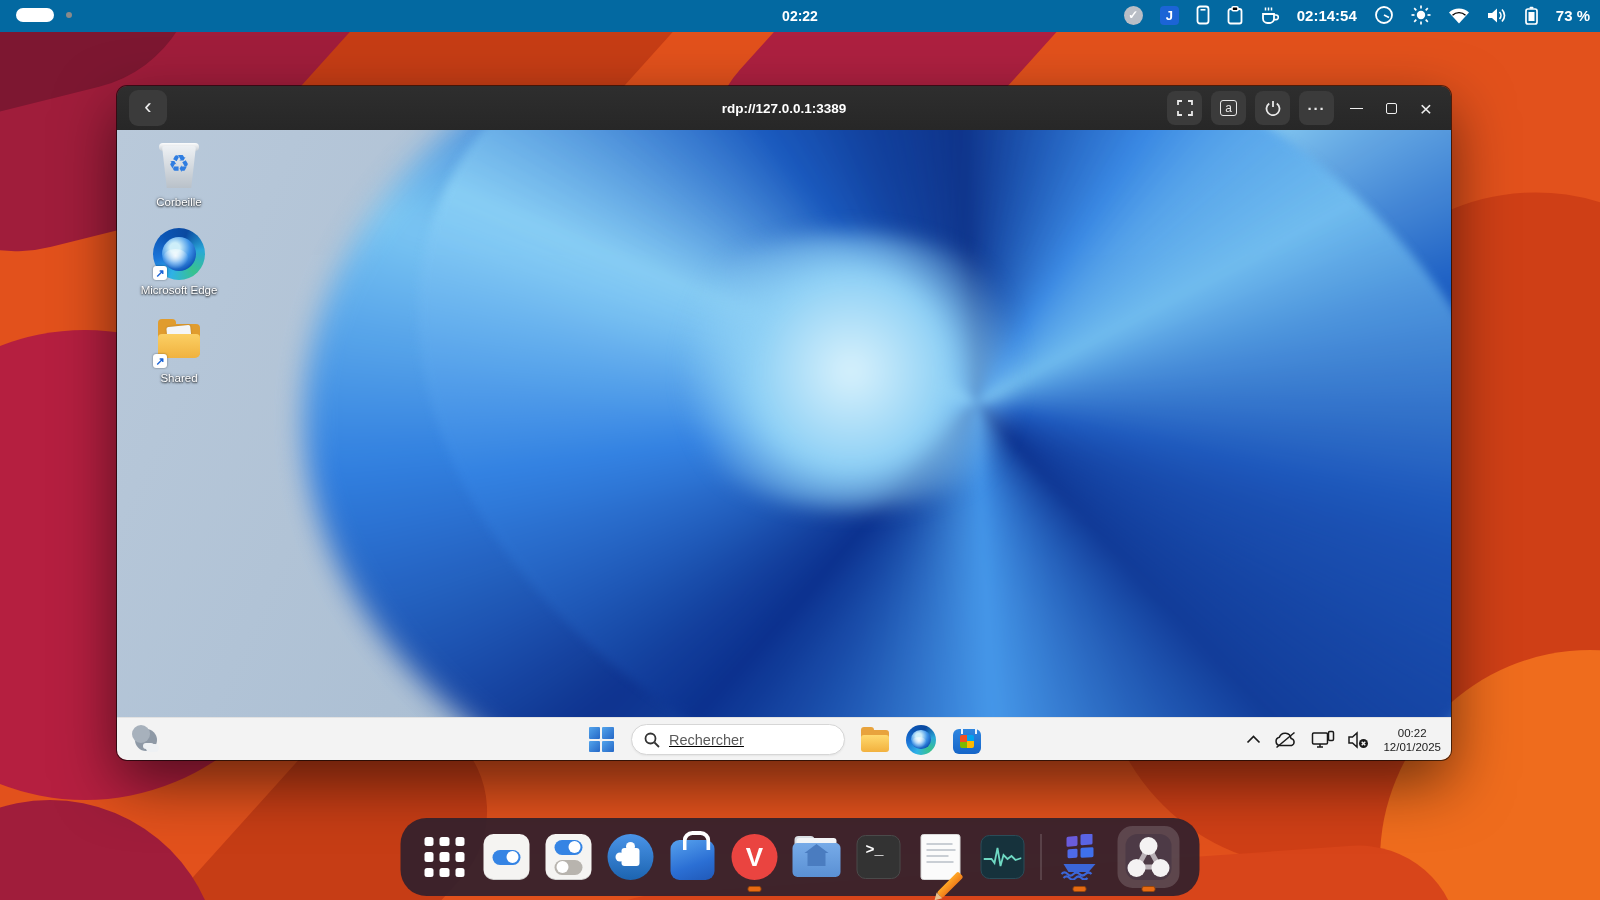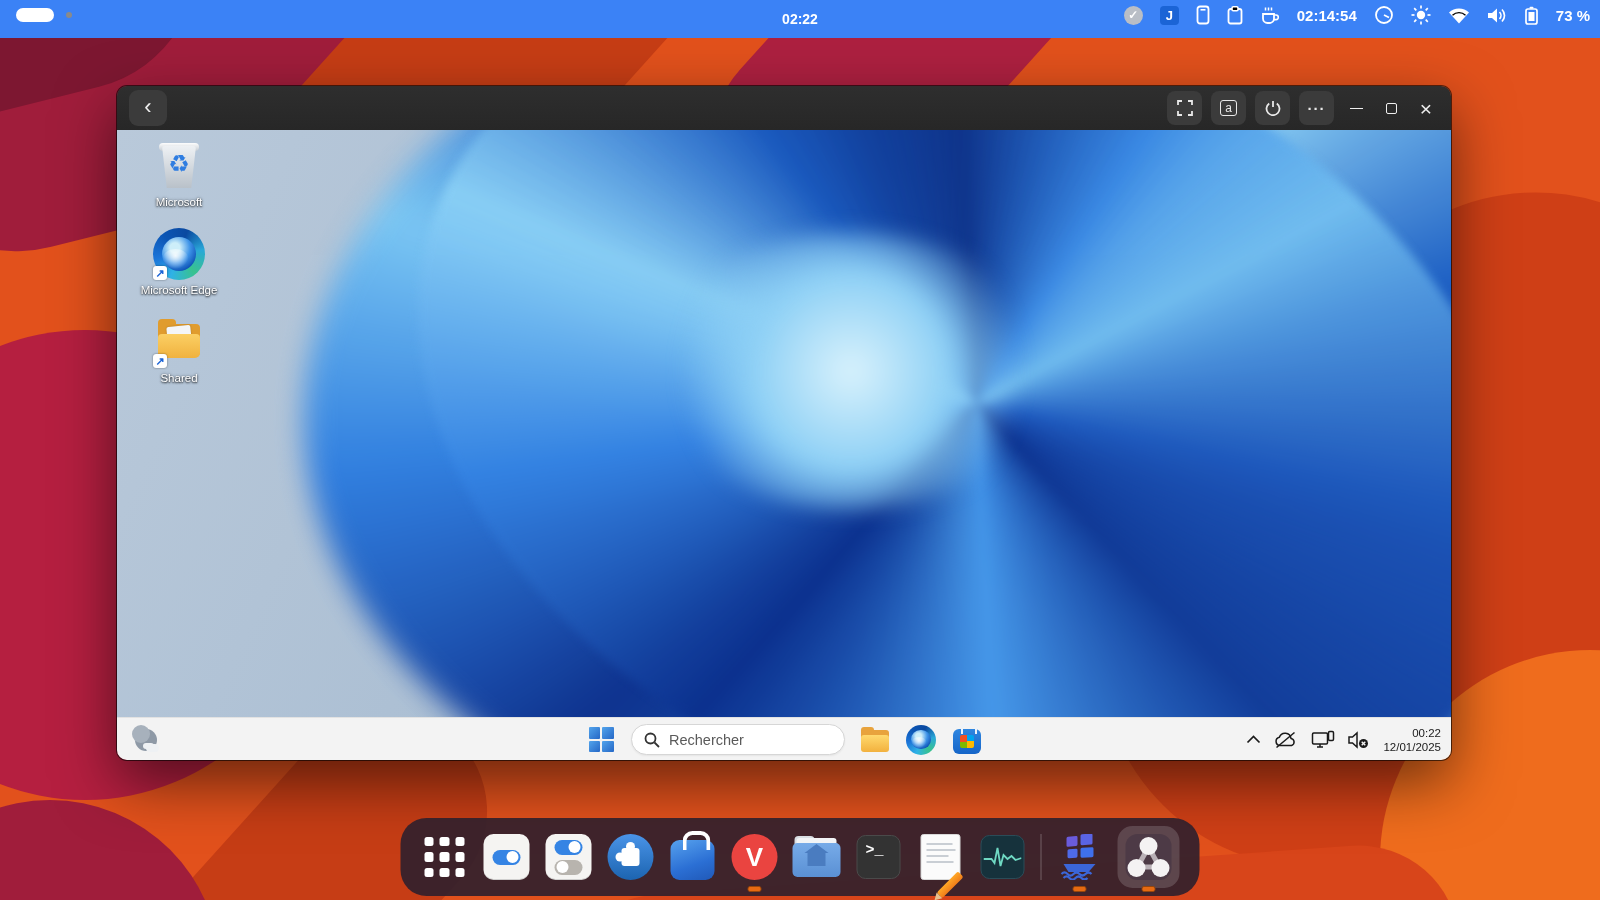--- a/index.html
+++ b/index.html
@@ -1,20 +1,20 @@
 <!DOCTYPE html>
 <html><head>
 <meta charset="utf-8">
 <style>
   * { margin:0; padding:0; box-sizing:border-box; }
   html,body { width:1600px; height:900px; overflow:hidden; background:#000;
     font-family:"Liberation Sans", sans-serif; }
 
   
-  #topbar { position:absolute; left:0; top:0; width:1600px; height:38px; background:#3b82f6;
+  #topbar { position:absolute; left:0; top:0; width:1600px; height:32px; background:#0369a1;
     display:flex; align-items:center; color:#fff; z-index:50; }
   #ws-pill { position:absolute; left:16px; top:8px; width:38px; height:14px; background:#fff; border-radius:8px; }
   #ws-dot { position:absolute; left:66px; top:12px; width:6px; height:6px; background:#8a8a8a; border-radius:50%; }
   #topbar-clock { position:absolute; left:0; right:0; text-align:center; font-weight:bold; font-size:14px; }
   #topbar-right { position:absolute; right:10px; top:0; height:30px; display:flex; align-items:center; gap:17px; }
   .tb-ic { display:flex; align-items:center; justify-content:center; }
   #ic-check { width:19px; height:19px; border-radius:50%; background:#b9bec6; color:#fff; font-size:12px; font-weight:bold;
     display:flex; align-items:center; justify-content:center; }
   #ic-joplin { width:19px; height:19px; border-radius:4px; background:#1b64d6; color:#fff; font-size:13px; font-weight:bold;
     display:flex; align-items:center; justify-content:center; }
@@ -102,41 +102,41 @@
 
   
   #win-taskbar { position:absolute; left:0; right:0; bottom:0; height:43px; background:#f3f3f3;
     border-top:1px solid #e2e2e2; }
   #widgets-btn { position:absolute; left:14px; top:7px; width:30px; height:30px; display:flex; align-items:center; justify-content:center; }
   .moon { position:relative; width:22px; height:22px; border-radius:50%; background:#8e99a6; overflow:visible; }
   .moon::before { content:""; position:absolute; left:-3px; top:-4px; width:18px; height:18px; border-radius:50%; background:#a7b1bc; }
   .moon-cloud { position:absolute; right:-2px; bottom:-1px; width:13px; height:8px; background:#eef1f4; border-radius:6px;
     box-shadow:-4px -2px 0 -1px #eef1f4; }
   #tb-center { position:absolute; left:50%; top:0; height:43px; transform:translateX(-50%);
-    display:flex; align-items:center; gap:6px; }
+    display:flex; align-items:center; gap:6px;text-decoration:underline; }
   .tb-item { width:40px; height:40px; display:flex; align-items:center; justify-content:center; border-radius:6px; }
   .startlogo { width:25px; height:25px; display:grid; grid-template-columns:1fr 1fr; grid-template-rows:1fr 1fr; gap:2px; }
   .startlogo span { background:linear-gradient(135deg,#52a4ec,#2567c6); border-radius:1px; }
   #search-pill { width:214px; height:31px; background:#fff; border:1px solid #d6d6d6; border-radius:16px;
     display:flex; align-items:center; gap:9px; padding:0 12px; margin:0 4px; box-shadow:0 1px 2px rgba(0,0,0,.06); }
   #search-pill .ph { color:#5a5a5a; font-size:14.5px; }
   
   .xfold { position:relative; width:30px; height:26px; }
   .xfold .b { position:absolute; left:1px; top:3px; width:28px; height:9px; background:#e8a33d; border-radius:3px 3px 0 0; }
   .xfold .t { position:absolute; left:1px; top:0px; width:13px; height:7px; background:#e8a33d; border-radius:3px 3px 0 0; }
   .xfold .f { position:absolute; left:1px; top:8px; width:28px; height:17px; background:linear-gradient(#ffd96e,#f2b13e); border-radius:3px; }
   
   .store { position:relative; width:28px; height:25px; margin-top:4px; background:linear-gradient(#2f86e0,#1565c8); border-radius:6px; }
   .store::before { content:""; position:absolute; left:8px; top:-6px; width:12px; height:9px;
     border:2.5px solid #eef3fa; border-bottom:none; border-radius:6px 6px 0 0; }
   .store .grid4 { position:absolute; left:7px; top:6px; width:14px; height:13px; border-radius:2px;
     background:conic-gradient(#00a4ef 0 25%, #ffb900 0 50%, #7fba00 0 75%, #f25022 0); }
   #tb-tray { position:absolute; right:10px; top:0; height:43px; display:flex; align-items:center; gap:13px; }
   .tray-ic { display:flex; align-items:center; justify-content:center; }
-  #tray-clock { text-align:right; color:#1a1a1a; font-size:11.5px; line-height:14px; }
+  #tray-clock { text-align:center; color:#1a1a1a; font-size:11.5px; line-height:14px; }
 
   
   #dock { position:absolute; left:50%; transform:translateX(-50%); bottom:4px; height:78px;
     background:rgba(51,32,44,0.93); border-radius:26px; display:flex; align-items:center; gap:14px;
     padding:0 20px; z-index:40; }
   .dock-item { position:relative; width:48px; height:100%; display:flex; align-items:center; justify-content:center; }
   .runner { position:absolute; left:50%; transform:translateX(-50%); bottom:4px; width:14px; height:6px;
     background:#e66a12; border:1px solid #97460c; border-radius:2.5px; }
   .dock-sep { width:1px; height:46px; background:rgba(255,255,255,.28); }
   
@@ -262,20 +262,21 @@
           <rect x="4.5" y="6" width="6" height="9" fill="#fff"></rect>
         </svg>
     </span>
     <span id="topbar-batt">73 %</span>
   </div>
 </div>
 
 <div id="rdp-window">
   <div id="titlebar">
     <div id="btn-back">‹</div>
+    <div id="win-title">rdp://127.0.0.1:3389</div>
     <div id="title-controls">
       <div class="tbtn">
         <svg width="16" height="16" viewBox="0 0 16 16" fill="none" stroke="#e8e8e8" stroke-width="1.8">
             <path d="M1 5V1h4M11 1h4v4M15 11v4h-4M5 15H1v-4"></path>
           </svg>
       </div>
       <div class="tbtn">
           <span class="kbd-a">a</span>
         </div>
       <div class="tbtn">
@@ -306,21 +307,21 @@
       <div class="core"></div>
     </div>
 
     <div id="rd-icons">
       <div class="rd-ico">
         <div class="ico-art">
           <div class="bin-rim"></div>
           <div class="bin-body"></div>
           <div class="bin-sym">♻</div>
         </div>
-        <div class="label">Microsoft</div>
+        <div class="label">Corbeille</div>
       </div>
       <div class="rd-ico">
         <div class="ico-art">
           <div class="edge-orb" style="width:52px;height:52px;"></div>
           <div class="shortcut-badge">↗</div>
         </div>
         <div class="label">Microsoft Edge</div>
       </div>
       <div class="rd-ico">
         <div class="ico-art">

